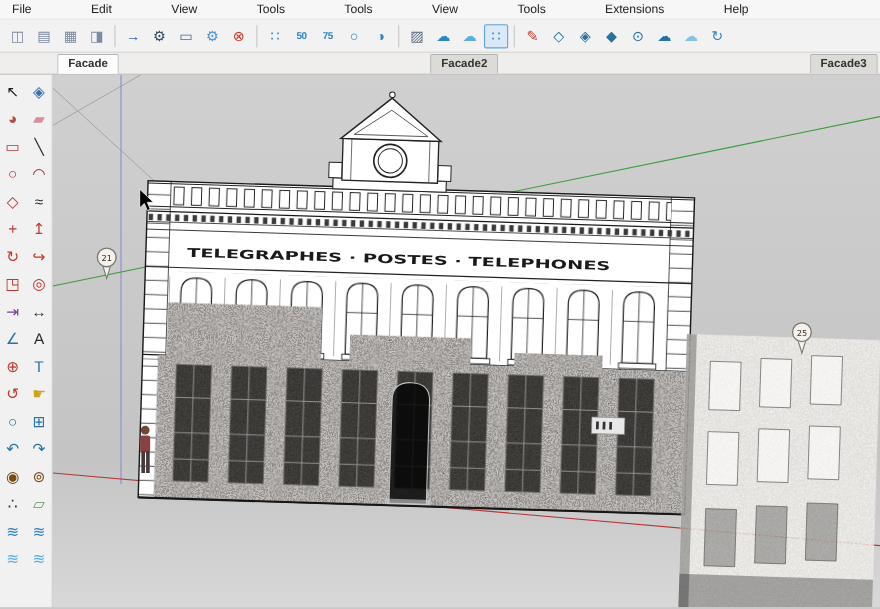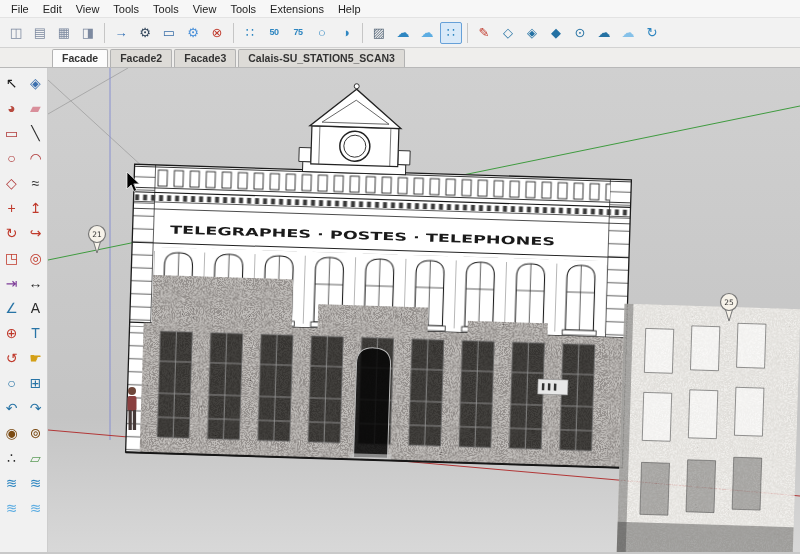--- a/index.html
+++ b/index.html
@@ -1,29 +1,29 @@
 <!DOCTYPE html>
 <html><head>
 <meta charset="utf-8">
 <style>
   * { box-sizing: border-box; margin: 0; padding: 0; }
   html,body { width:800px; height:554px; overflow:hidden; }
   body { font-family:"Liberation Sans","DejaVu Sans",sans-serif; font-size:11px; color:#222; background:#c9c9c9; }
 
-  .menubar { height:18px; background:#f7f7f7; display:flex; align-items:center; padding-left:4px; border-bottom:1px solid #e3e3e3; }
+  .menubar { height:18px; background:#f7f7f7; display:flex; align-items:center; padding-left:4px; border-bottom:1px solid #e3e3e3;gap:40px; }
   .menu-item { padding:2px 7px; cursor:default; }
 
   .toolbar { height:30px; background:#f2f2f2; display:flex; align-items:center; padding:0 5px; border-bottom:1px solid #d2d2d2; }
   .tb-group { display:flex; align-items:center; gap:2px; }
   .tb-btn { width:22px; height:22px; display:flex; align-items:center; justify-content:center; background:transparent; border:1px solid transparent; border-radius:2px; font-size:13px; line-height:1; font-family:inherit; }
   .tb-btn.active { background:#d9e9f8; border-color:#66a0d8; }
   .tb-btn .glyph.txt { font-size:9px; font-weight:700; letter-spacing:-0.5px; }
   .tb-sep { width:1px; height:20px; background:#c6c6c6; margin:0 5px; }
 
-  .tabbar { height:20px; background:#efeeec; display:flex; align-items:flex-end; padding-left:52px; border-bottom:1px solid #b8b8b8; }
+  .tabbar { height:20px; background:#efeeec; display:flex; align-items:flex-end; padding-left:52px; border-bottom:1px solid #b8b8b8;justify-content:space-between; }
   .tab { padding:2px 9px 3px; font-size:10.5px; background:#dddbd7; border:1px solid #b2b2b2; border-bottom:none; margin-right:2px; border-radius:2px 2px 0 0; color:#333; white-space:nowrap;font-weight:bold; }
   .tab.active { background:#fcfcfc; font-weight:bold; }
 
   .main { display:flex; height:484px; }
   .palette { width:48px; background:#f1f1f1; border-right:1px solid #cdcdcd; display:grid; grid-template-columns:24px 24px; align-content:start; justify-content:center; padding-top:2px; }
   .tool { width:24px; height:25px; display:flex; align-items:center; justify-content:center; font-size:14px; line-height:1; border-radius:2px; }
 
   .viewport { flex:1; position:relative; background:linear-gradient(#d0d0d0, #c4c4c4 72%, #d8d8d8); overflow:hidden; }
   svg { display:block; }
   svg text { font-family:"DejaVu Sans","Liberation Sans",sans-serif; }
@@ -137,21 +137,20 @@
         <span class="glyph" style="color: rgb(46, 134, 193);">↻</span>
       </button>
     </div>
 </div>
 
 <div class="tabbar">
 
 <div class="tab active"><span>Facade</span></div>
     <div class="tab"><span>Facade2</span></div>
     <div class="tab"><span>Facade3</span></div>
-    <div class="tab"><span>Calais-SU_STATION5_SCAN3</span></div>
   </div>
 
 <div class="main">
   <div class="palette">
 
   <div class="tool">
         <span class="glyph" style="color: rgb(27, 27, 27);">↖</span>
       </div>
       <div class="tool">
         <span class="glyph" style="color: rgb(59, 111, 174);">◈</span>

